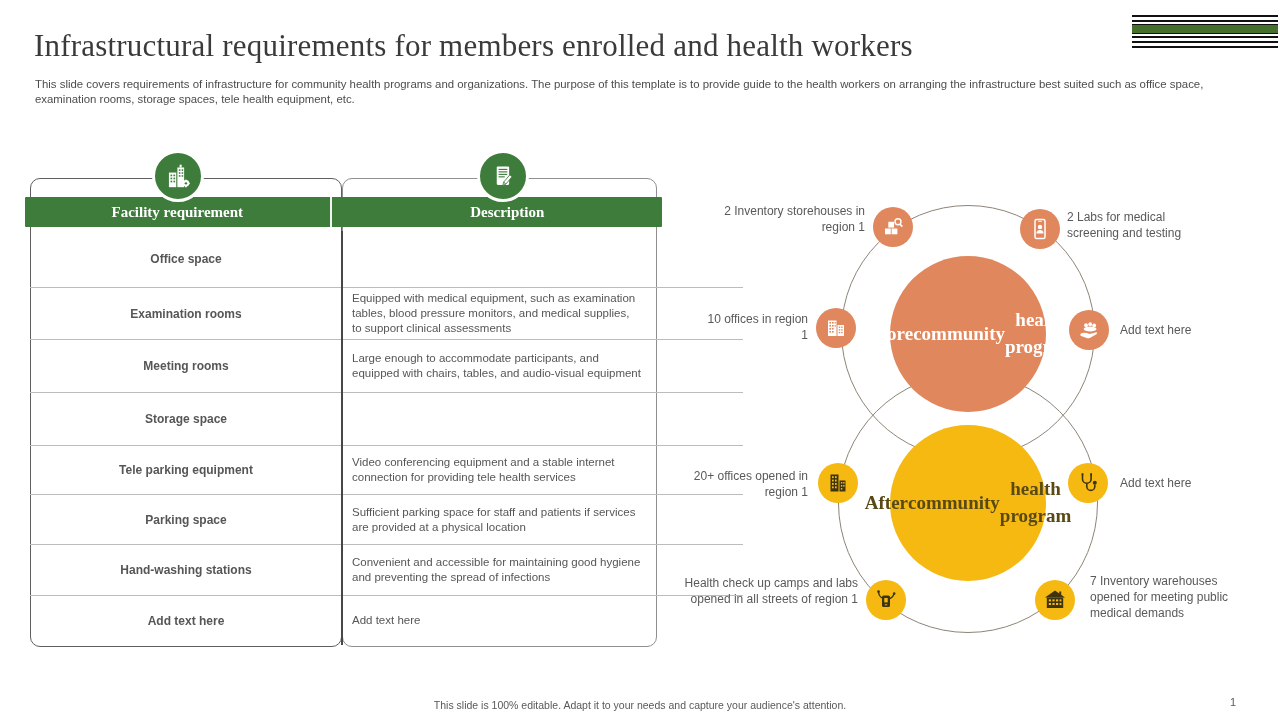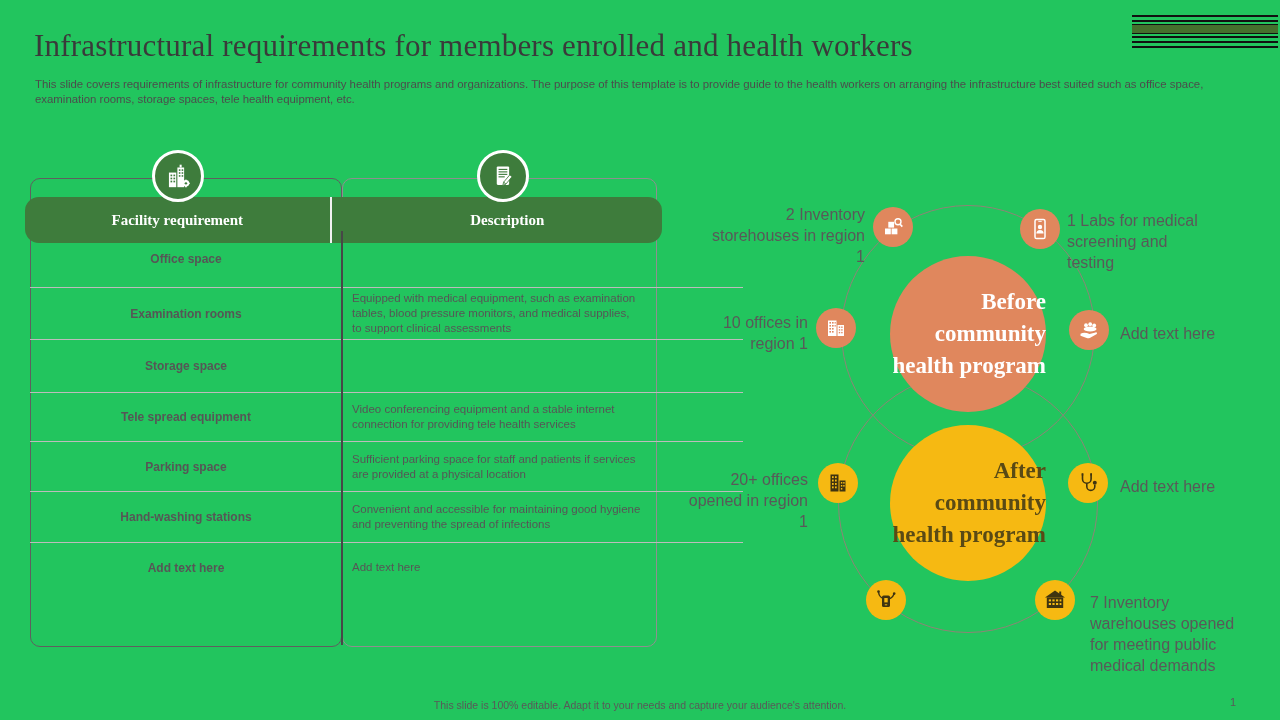--- a/index.html
+++ b/index.html
@@ -1,17 +1,17 @@
 <!DOCTYPE html>
 <html><head>
 <meta charset="utf-8">
 <style>
   html,body { margin:0; padding:0; background:#e8e8e8; }
   .slide {
-    position:relative; width:1280px; height:720px; background:#22c55e;
+    position:relative; width:1280px; height:720px; background:#ffffff;
     font-family:"Liberation Sans", sans-serif; overflow:hidden; margin:0 auto;
   }
   
   .title {
     position:absolute; left:34px; top:28px; width:1090px;
     font-family:"Liberation Serif", serif; font-size:31px; color:#3a3a3a; letter-spacing:.2px;
   }
   .subtitle {
     position:absolute; left:35px; top:77px; width:1198px;
     font-size:11.4px; line-height:1.35; color:#4c4c4c;
@@ -22,22 +22,22 @@
   .st.green { height:8px; background:#44702c; border-top:1px solid #111; border-bottom:1px solid #111; }
   .st.gap3 { height:3px; } .st.gap2 { height:2px; }
 
   
   .table-wrap { position:absolute; left:30px; top:150px; width:627px; height:498px; }
   .col-frame { position:absolute; top:28px; height:469px; border-radius:10px; box-sizing:border-box; }
   .frame-left  { left:0;     width:312px; border:1.5px solid #5f5f5f; }
   .frame-right { left:312px; width:315px; border:1px solid #8f8f8f; }
   .col-divider { position:absolute; left:311px; top:81px; height:414px; width:2px; background:#474747; z-index:3; }
   .header-bar {
-    position:absolute; left:-5px; top:47px; width:637px; height:46px;
-    background:#3e7c3c; border-radius:14px; display:flex; z-index:2;gap:21px;
+    position:absolute; left:-5px; top:47px; width:637px; height:30px;
+    background:#3e7c3c; border-radius:1px; display:flex; z-index:2;gap:21px;
   }
   .header-cell {
     color:#fff; font-family:"Liberation Serif", serif; font-weight:bold; font-size:15px;
     display:flex; align-items:center; justify-content:center; box-sizing:border-box;
   }
   .hc1 { width:317px; border-right:2px solid #f2f2f2; }
   .hc2 { width:320px; }
   .header-icon {
     position:absolute; top:0; width:52px; height:52px; border-radius:50%;
     background:#3e7c3c; border:3px solid #ffffff; box-sizing:border-box;
@@ -56,33 +56,33 @@
     line-height:1.3; box-sizing:border-box; padding:0 16px 0 10px;
   }
 
   
   .diagram { position:absolute; left:660px; top:140px; width:620px; height:560px; }
   .ring { position:absolute; border:1px solid #8e8476; border-radius:50%; box-sizing:border-box; }
   .ring1 { left:181px; top:65px;  width:254px; height:254px; }
   .ring2 { left:178px; top:233px; width:260px; height:260px; }
   .big-circle {
     position:absolute; width:156px; height:156px; border-radius:50%;
-    display:flex; flex-direction:column; align-items:flex-end; justify-content:center;
+    display:flex; align-items:center; justify-content:center;
     text-align:center; font-family:"Liberation Serif", serif; font-weight:bold;
-    font-size:23px; line-height:1.4; z-index:2;
+    font-size:19px; line-height:1.4; z-index:2;
   }
   .before { left:230px; top:116px; background:#E0875D; color:#ffffff; }
   .after  { left:230px; top:285px; background:#F6B912; color:#594a15; }
   .node {
     position:absolute; width:40px; height:40px; border-radius:50%;
     display:flex; align-items:center; justify-content:center; z-index:3;
   }
   .node.orange { background:#E0875D; color:#ffffff; }
   .node.yellow { background:#F6B912; color:#3f3410; }
-  .dlabel { position:absolute; font-size:16px; color:#595959; line-height:1.32; z-index:3; }
+  .dlabel { position:absolute; font-size:12px; color:#595959; line-height:1.32; z-index:3; }
   .ta-r { text-align:right; }
 
   
   .footer { position:absolute; left:0; right:0; top:699px; text-align:center; font-size:10.5px; color:#595959; }
   .page-num { position:absolute; right:44px; top:696px; font-size:11px; color:#595959; }
 </style>
 </head>
 <body>
 
 <div class="slide">
@@ -164,24 +164,28 @@
 
     <div class="rows">
       <div class="row" style="height:56px">
         <div class="cell-f">Office space</div>
       </div>
       <div class="row" style="height:52px">
         <div class="cell-f">Examination rooms</div>
         <div class="cell-d">Equipped with medical equipment, such as examination tables, blood pressure monitors, and medical supplies, to support clinical assessments</div>
       </div>
       <div class="row" style="height:53px">
+        <div class="cell-f">Meeting rooms</div>
+        <div class="cell-d">Large enough to accommodate participants, and equipped with chairs, tables, and audio-visual equipment</div>
+      </div>
+      <div class="row" style="height:53px">
         <div class="cell-f">Storage space</div>
       </div>
       <div class="row" style="height:49px">
-        <div class="cell-f">Tele spread equipment</div>
+        <div class="cell-f">Tele parking equipment</div>
         <div class="cell-d">Video conferencing equipment and a stable internet connection for providing tele health services</div>
       </div>
       <div class="row" style="height:50px">
         <div class="cell-f">Parking space</div>
         <div class="cell-d">Sufficient parking space for staff and patients if services are provided at a physical location</div>
       </div>
       <div class="row" style="height:51px">
         <div class="cell-f">Hand-washing stations</div>
         <div class="cell-d">Convenient and accessible for maintaining good hygiene and preventing the spread of infections</div>
       </div>
@@ -320,23 +324,24 @@
             <rect x="16.6" y="11.4" width="1.8" height="2"></rect>
           <rect x="5.8" y="15" width="2.2" height="2"></rect>
             <rect x="9.4" y="15" width="2.2" height="2"></rect>
             <rect x="13" y="15" width="2.2" height="2"></rect>
             <rect x="16.6" y="15" width="1.8" height="2"></rect>
         </g>
       </svg>
     </div>
 
     <div class="dlabel ta-r" style="right:415px;top:64px;width:160px">2 Inventory storehouses in region 1</div>
-    <div class="dlabel" style="left:407px;top:70px;width:150px">1 Labs for medical screening and testing</div>
+    <div class="dlabel" style="left:407px;top:70px;width:150px">2 Labs for medical screening and testing</div>
     <div class="dlabel ta-r" style="right:472px;top:172px;width:110px">10 offices in region 1</div>
     <div class="dlabel" style="left:460px;top:183px;width:110px">Add text here</div>
     <div class="dlabel ta-r" style="right:472px;top:329px;width:125px">20+ offices opened in region 1</div>
     <div class="dlabel" style="left:460px;top:336px;width:110px">Add text here</div>
-    <div class="dlabel" style="left:430px;top:452px;width:160px">7 Inventory warehouses opened for meeting public medical demands</div>
+    <div class="dlabel ta-r" style="right:422px;top:436px;width:175px">Health check up camps and labs opened in all streets of region 1</div>
+    <div class="dlabel" style="left:430px;top:434px;width:160px">7 Inventory warehouses opened for meeting public medical demands</div>
   </div>
 
   <div class="footer">This slide is 100% editable.  Adapt it to your needs and capture your audience's attention.</div>
   <div class="page-num">1</div>
 </div>
 
 </body></html>

